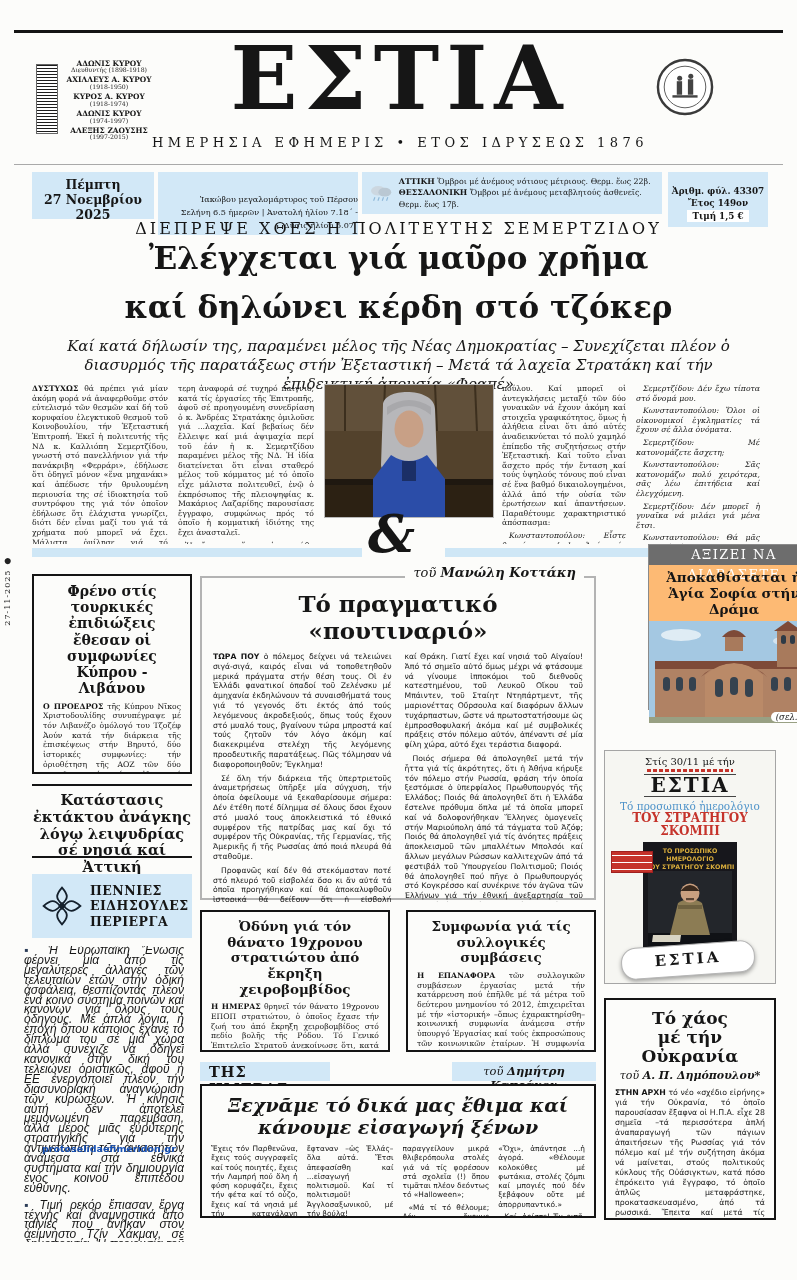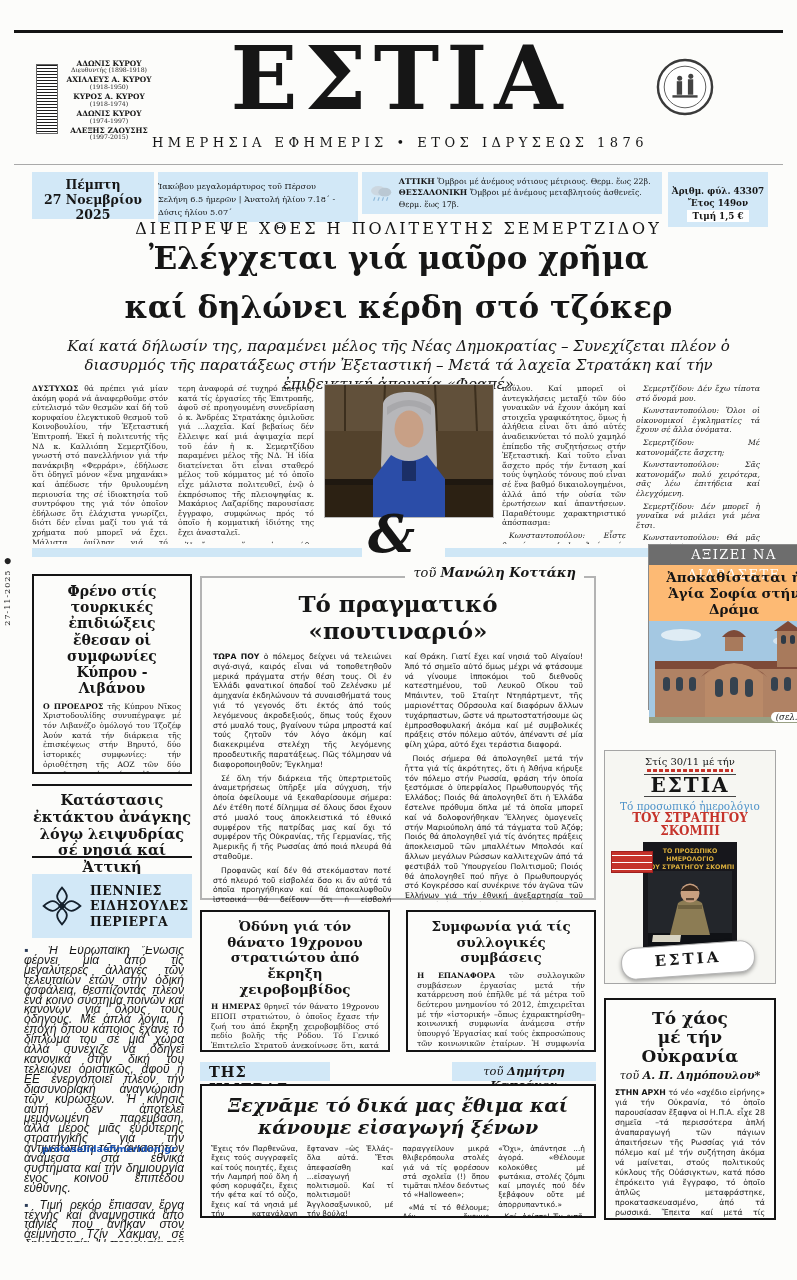--- a/index.html
+++ b/index.html
@@ -15,21 +15,21 @@
   .founders .fd{font-size:6.2px;color:#222;}
   .brand{left:150px;top:30px;width:500px;text-align:center;font-size:88px;line-height:96px;
     font-weight:bold;letter-spacing:7px;}
   .tagline{left:150px;top:135px;width:500px;text-align:center;font-size:13px;letter-spacing:4.5px;}
   .seal{left:656px;top:58px;}
   .mast-rule{left:14px;top:164px;width:769px;height:1px;background:#a9a9a9;}
   
   .db{top:172px;height:42px;background:#d2e8f7;overflow:hidden;}
   .db1{left:32px;width:122px;padding-top:5px;}
   .db1 .day,.db1 .date{font-weight:bold;font-size:12.5px;text-align:center;line-height:15px;}
-  .db2{left:158px;width:200px;padding-top:8px;font-size:8.1px;text-align:left;line-height:13px;}
+  .db2{left:158px;width:200px;padding-top:21px;font-size:8.1px;text-align:right;line-height:13px;}
   .db3{left:362px;width:300px;display:flex;align-items:center;gap:5px;padding-left:6px;box-sizing:border-box;}
   .db3 .wlines{font-size:7.9px;line-height:11.5px;}
   .db4{left:668px;width:100px;text-align:center;font-size:8.8px;font-weight:bold;line-height:12px;padding-top:13px;}
   .price{display:inline-block;background:#fff;padding:0 5px;margin-top:1px;}
   
   .kicker{left:0;top:219px;width:797px;text-align:center;font-size:16px;letter-spacing:3px;}
   .headline{left:0;top:234px;width:797px;text-align:center;font-weight:bold;font-size:31px;line-height:49px;margin:0;}
   .headline span{display:block;}
   .deck{left:50px;top:337px;width:697px;text-align:center;font-style:italic;font-size:15px;line-height:19px;margin:0;}
   .leadbody{left:32px;top:384px;width:733px;height:160px;display:flex;gap:10px;overflow:hidden;}

